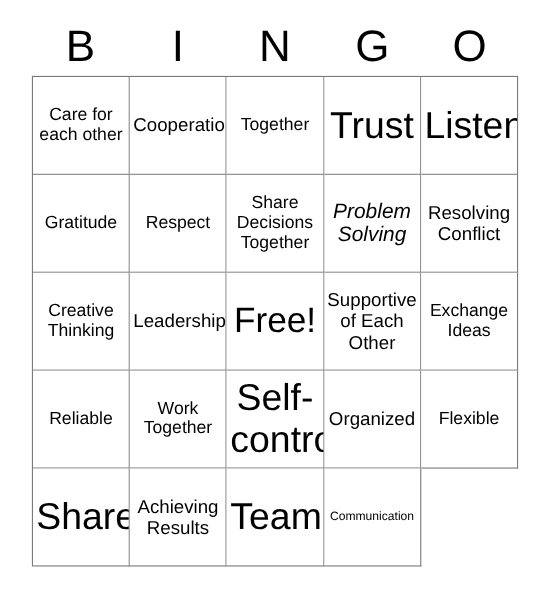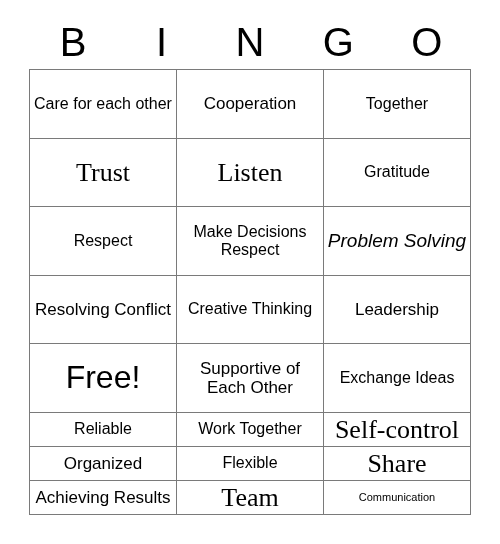--- a/index.html
+++ b/index.html
@@ -40,21 +40,21 @@
     letter-spacing: 0;
   }
   
   .grid {
     position: absolute;
     left: 29px;
     top: 69px;
     width: 442px;
     height: 446px;
     display: grid;
-    grid-template-columns: repeat(3, 1fr);
+    grid-template-columns: repeat(5, 1fr);
     grid-template-rows: repeat(5, 1fr);
     border-top: 1.5px solid #7a7a7a;
     border-left: 1.5px solid #7a7a7a;
     box-sizing: border-box;
     background: #ffffff;
   }
   .cell {
     border-right: 1.5px solid #7a7a7a;
     border-bottom: 1.5px solid #7a7a7a;
     box-sizing: border-box;
@@ -69,21 +69,21 @@
   .cell span {
     display: block;
     line-height: 1.12;
     width: 100%;
   }
   
   .fs-xs span { font-size: 11px; }
   .fs-sm span { font-size: 17px; }
   .fs-md span { font-size: 16px; }
   .fs-lg span { font-size: 19px; font-style: italic; }
-  .fs-xl span { font-size: 26px; font-family: Liberation Serif, serif; }
+  .fs-xl span { font-size: 34px; }
   .fs-xxl span { font-size: 32px; }
 </style>
 </head>
 <body>
 
 <div class="card">
 
   <div class="header-row">
     <div class="header-cell">B</div>
     <div class="header-cell">I</div>
@@ -108,21 +108,21 @@
       <div class="cell fs-xl">
         <span>Listen</span>
       </div>
       <div class="cell fs-md">
         <span>Gratitude</span>
       </div>
       <div class="cell fs-md">
         <span>Respect</span>
       </div>
       <div class="cell fs-md">
-        <span>Make Decisions Respect</span>
+        <span>Share Decisions Together</span>
       </div>
       <div class="cell fs-lg">
         <span>Problem Solving</span>
       </div>
       <div class="cell fs-sm">
         <span>Resolving Conflict</span>
       </div>
       <div class="cell fs-md">
         <span>Creative Thinking</span>
       </div>

